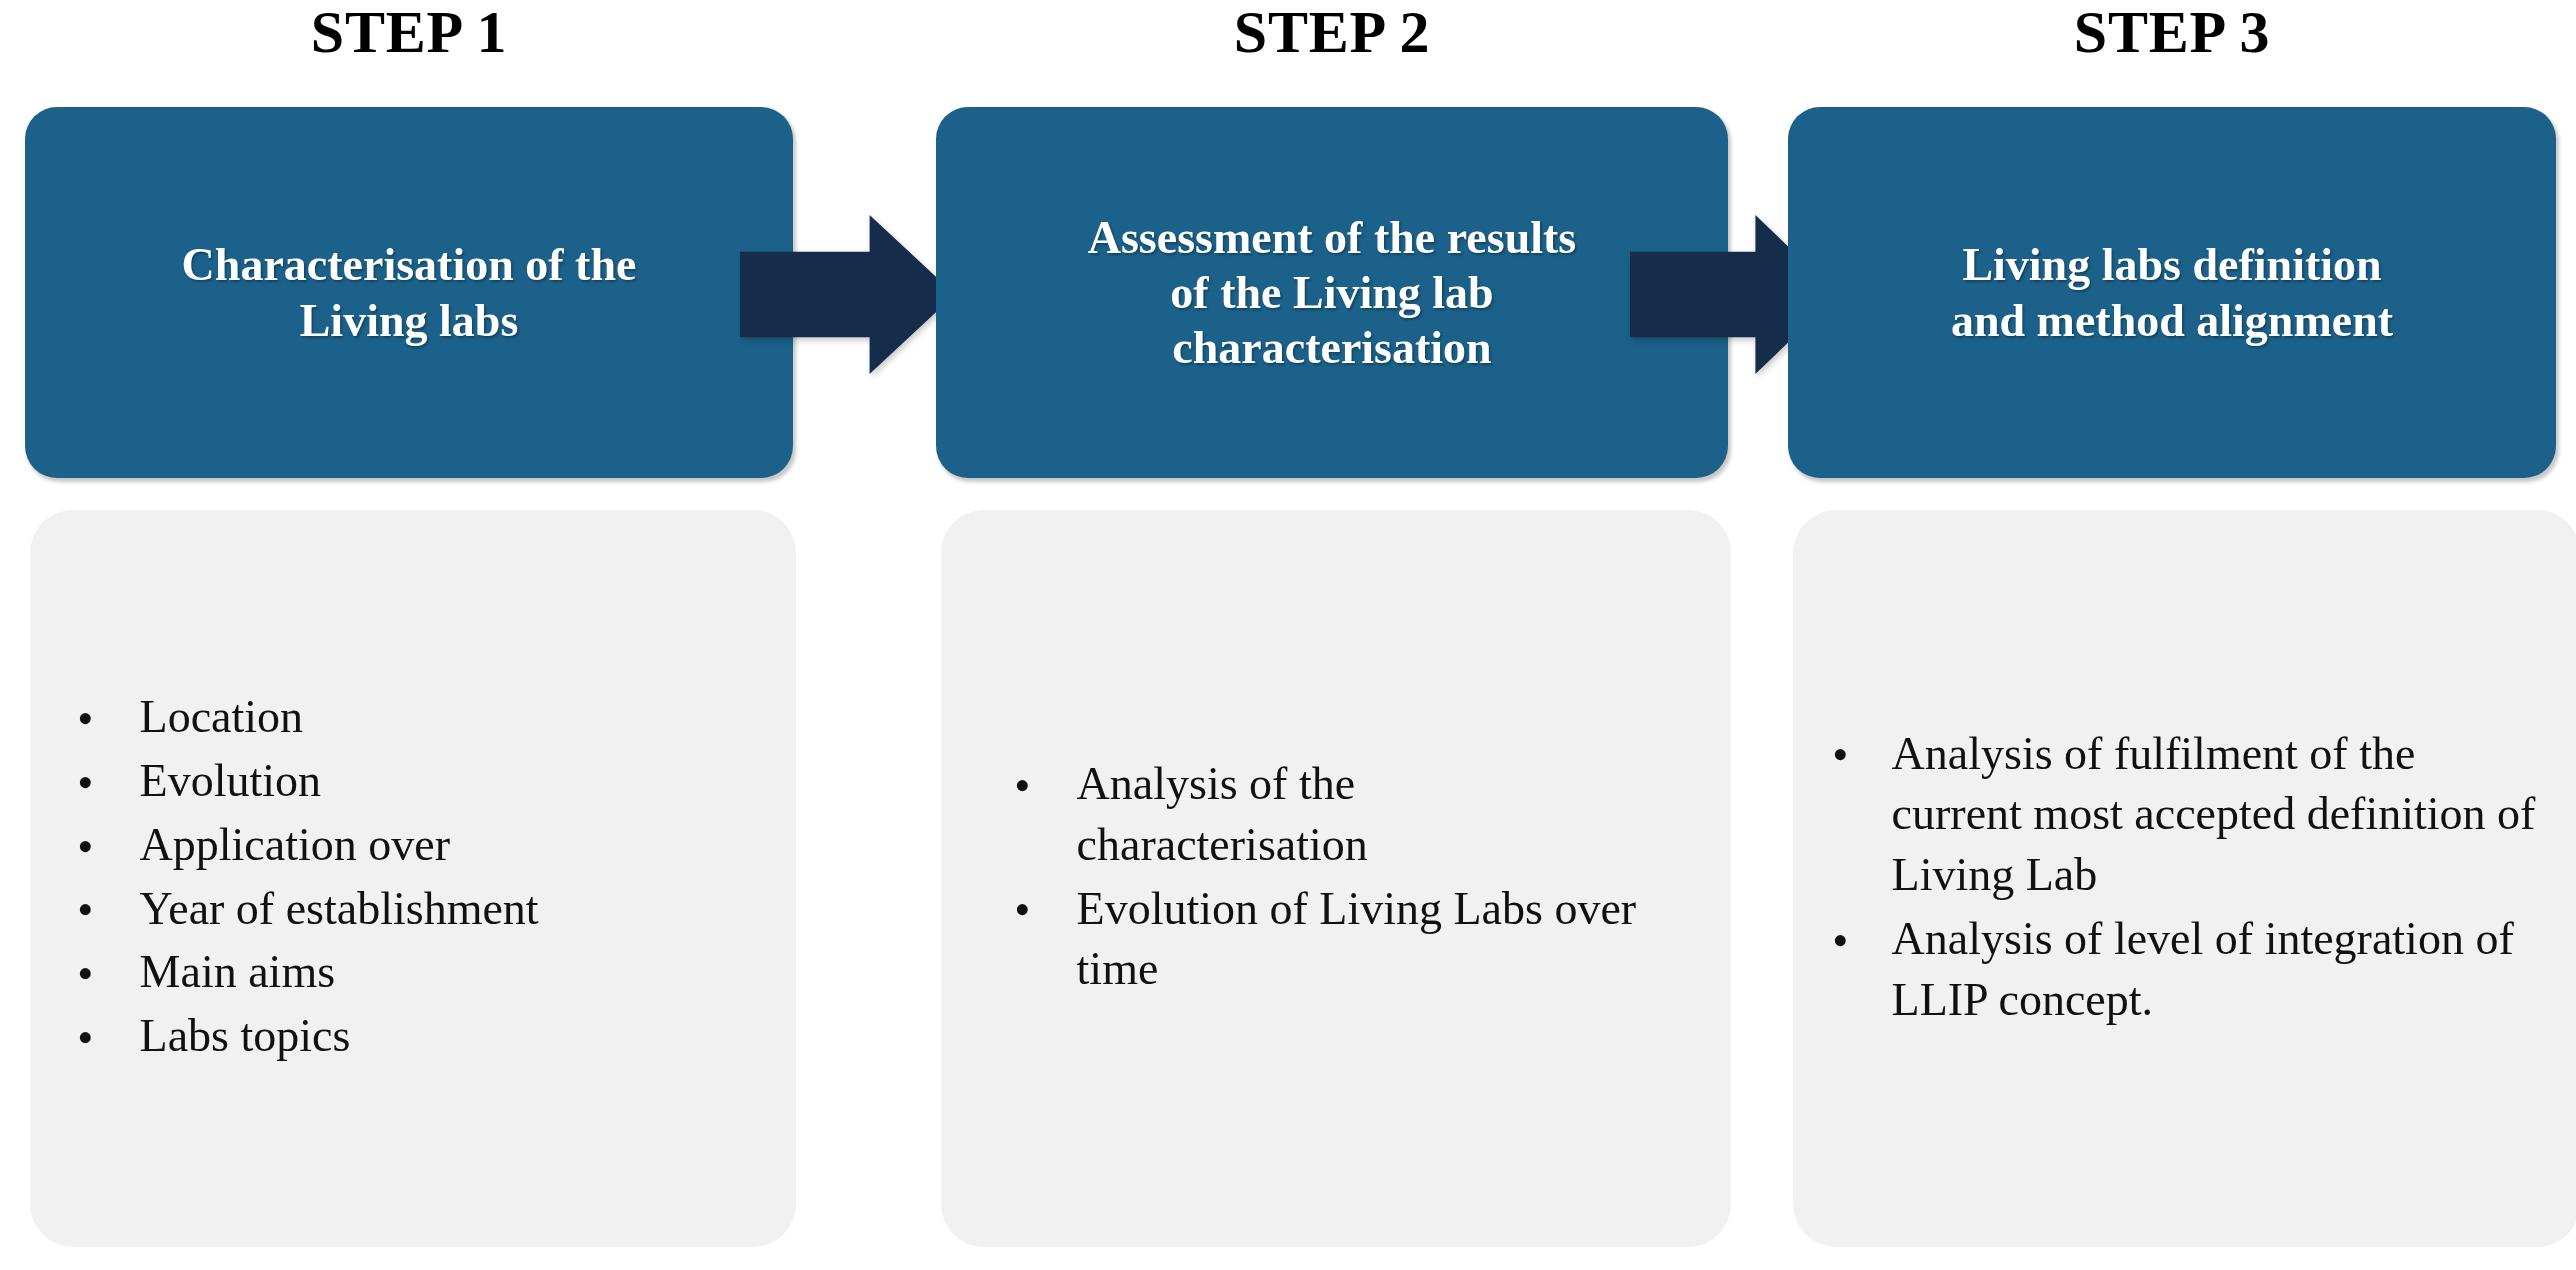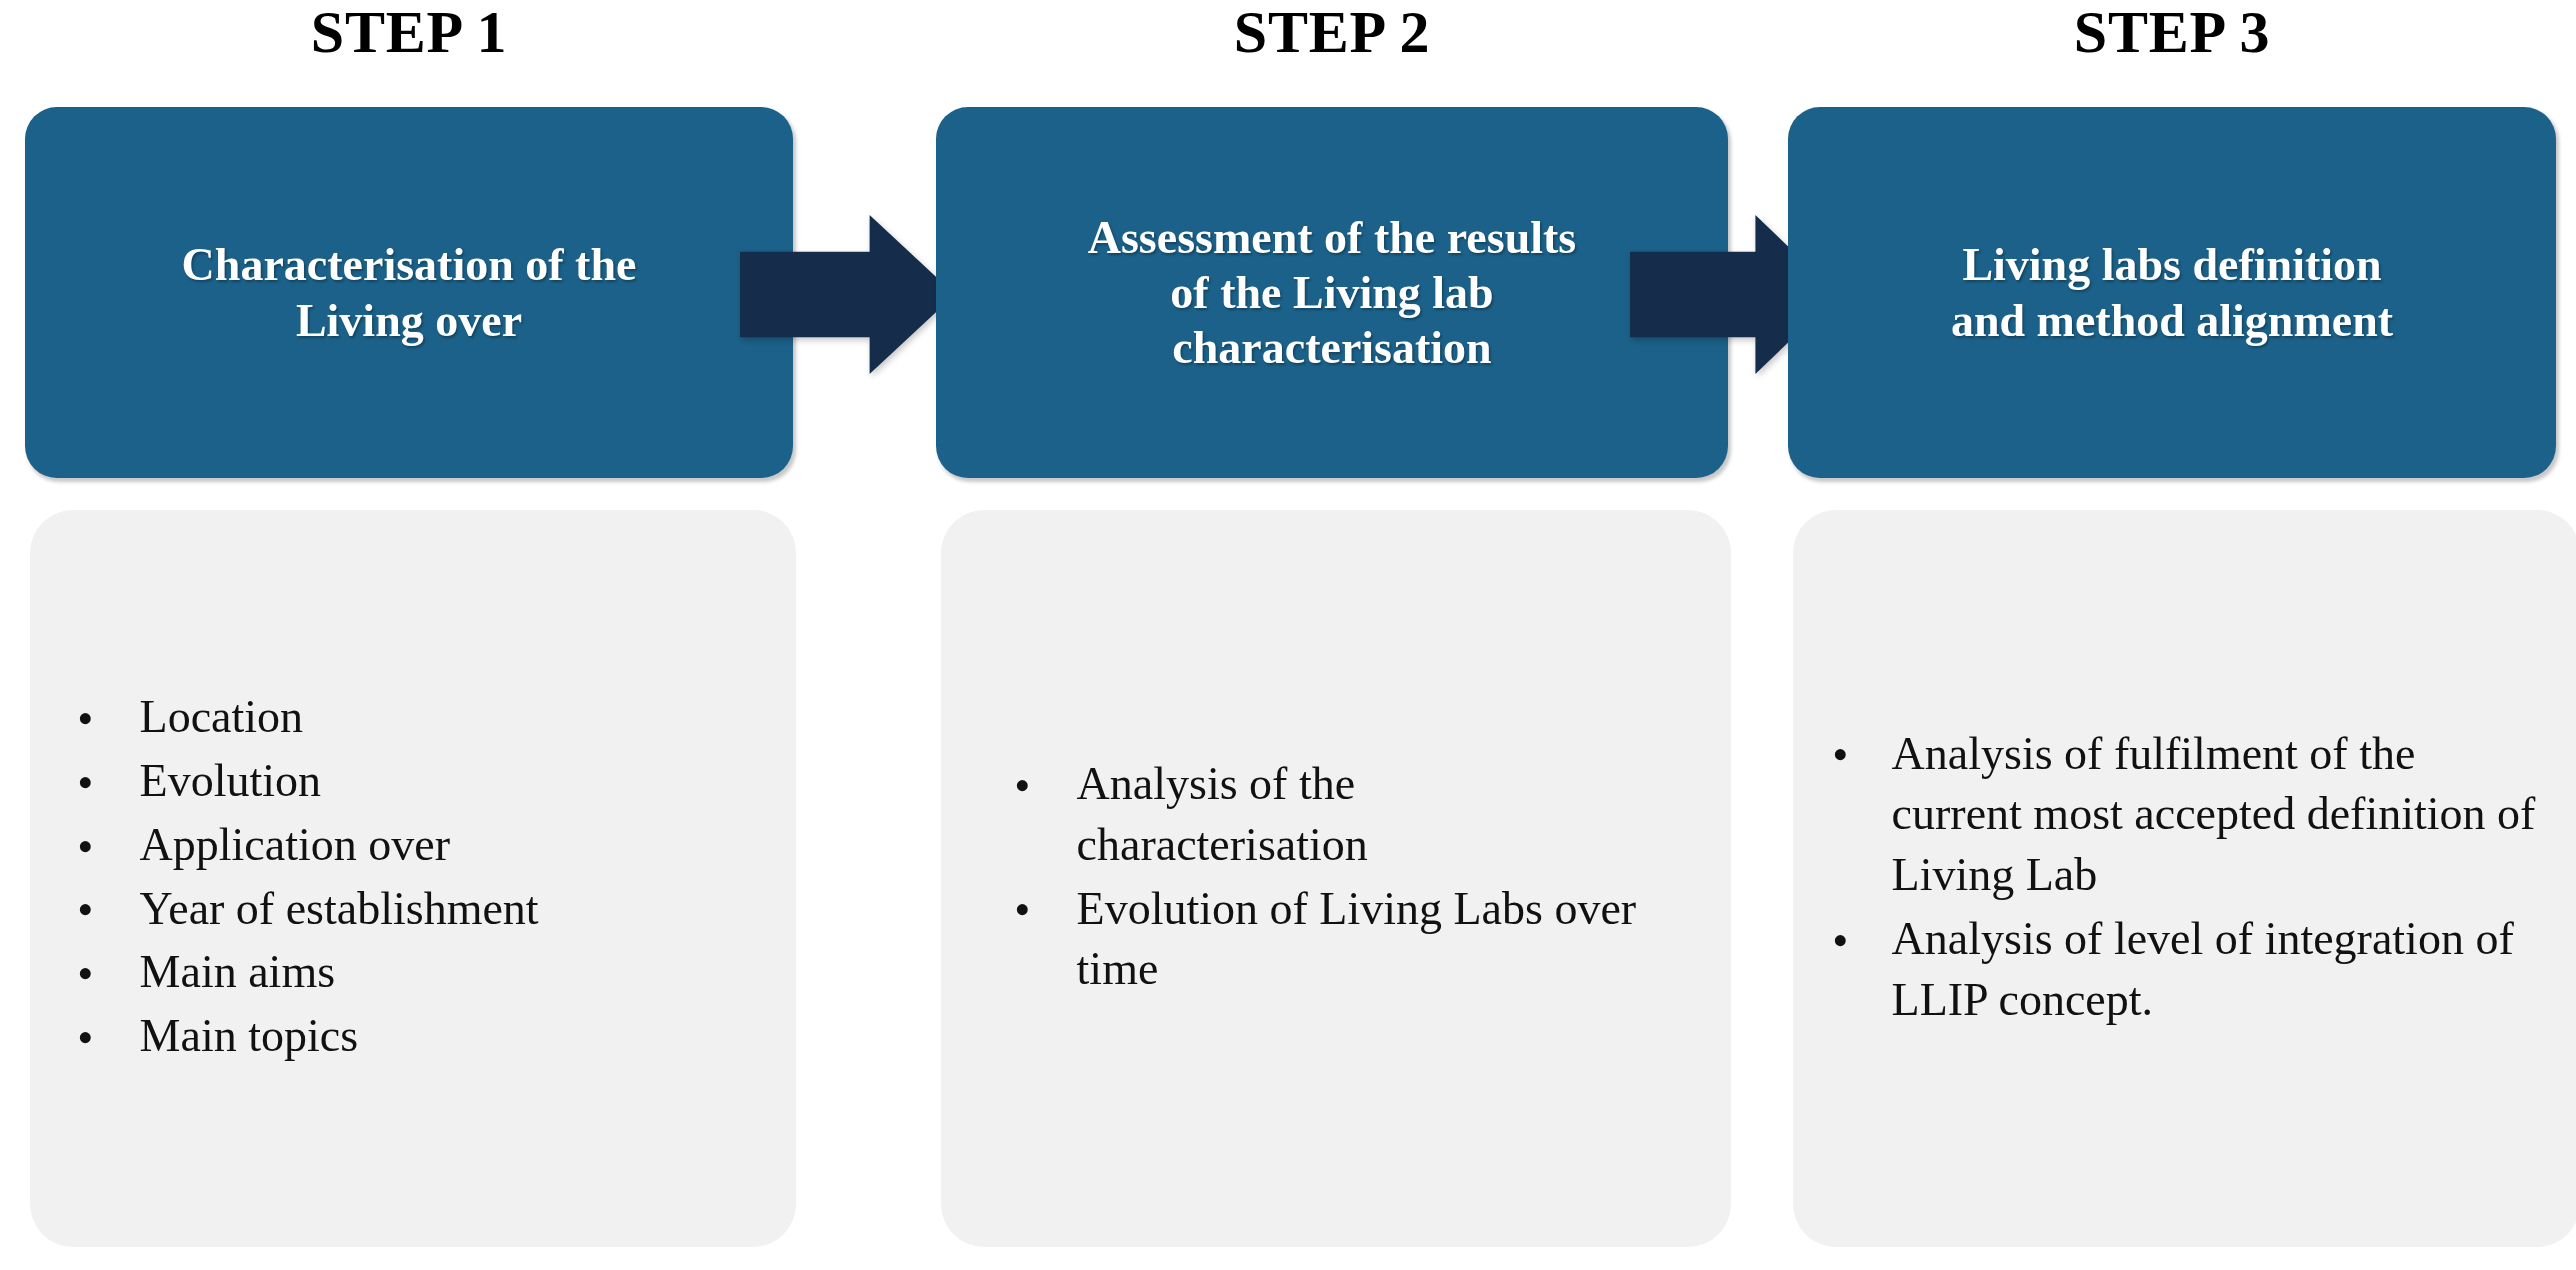--- a/index.html
+++ b/index.html
@@ -111,21 +111,21 @@
 </head>
 <body>
 
 <div id="stage">
 
   <div class="col col-1">
     <div class="step-head">STEP 1</div>
 
     <div class="blue-box">
       <div class="blue-box-text">Characterisation of the
-Living over</div>
+Living labs</div>
     </div>
 
     <div class="grey-box">
       <ul class="bullets">
         <li>
           <span class="dot">•</span>
           <span>Location</span>
         </li>
         <li>
           <span class="dot">•</span>
@@ -138,21 +138,21 @@
         <li>
           <span class="dot">•</span>
           <span>Year of establishment</span>
         </li>
         <li>
           <span class="dot">•</span>
           <span>Main aims</span>
         </li>
         <li>
           <span class="dot">•</span>
-          <span>Main topics</span>
+          <span>Labs topics</span>
         </li>
       </ul>
     </div>
   </div>
 
   <div class="arrow arrow-1">
     <svg viewBox="0 0 282 208" preserveAspectRatio="none" aria-hidden="true">
       <polygon points="0,48 170,48 170,0 282,104 170,208 170,160 0,160" fill="#152d4a"></polygon>
     </svg>
   </div>

